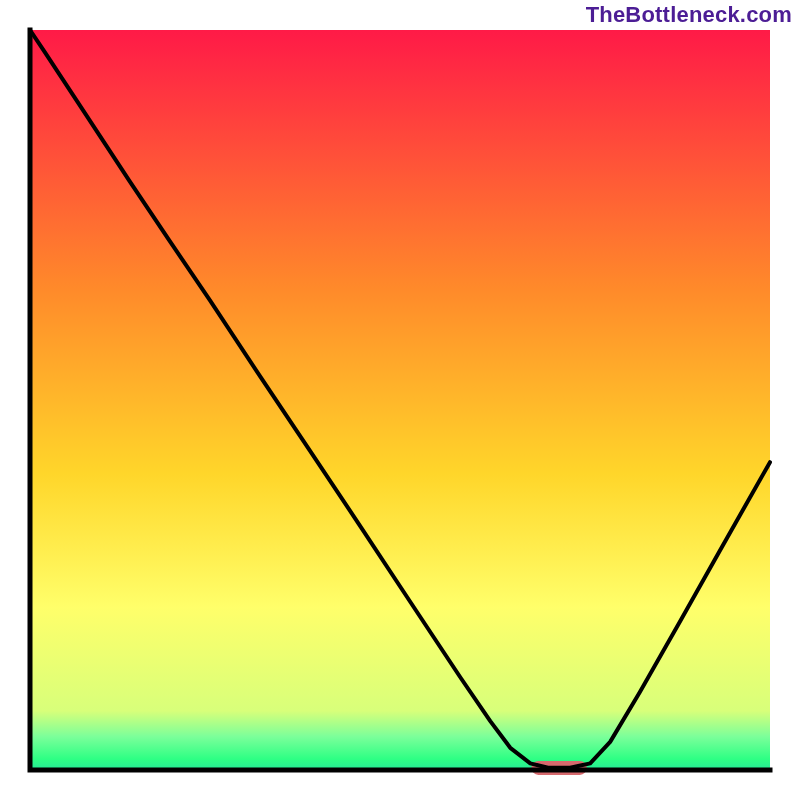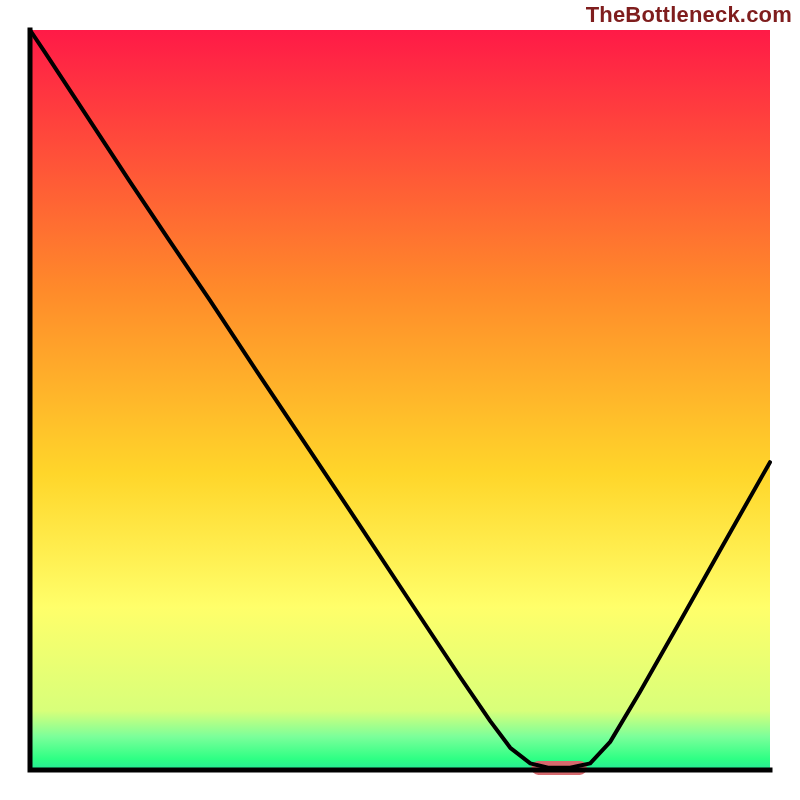--- a/index.html
+++ b/index.html
@@ -15,21 +15,21 @@
     width: 800px;
     height: 800px;
   }
   .watermark {
     position: absolute;
     top: 2px;
     right: 8px;
     font-family: Arial, Helvetica, sans-serif;
     font-size: 22px;
     font-weight: 600;
-    color: #7f1d1d;
+    color: #4c1d95;
     letter-spacing: 0.2px;
     z-index: 5;
   }
   svg.plot {
     position: absolute;
     left: 0;
     top: 0;
     width: 800px;
     height: 800px;
   }

